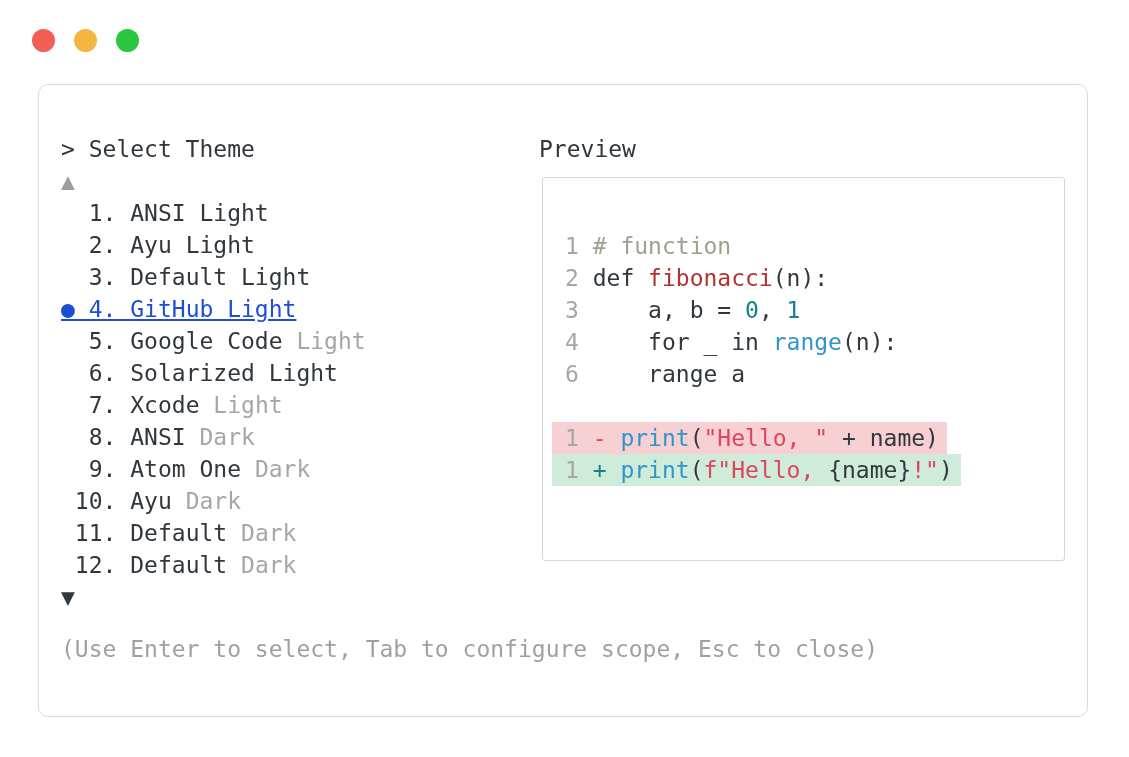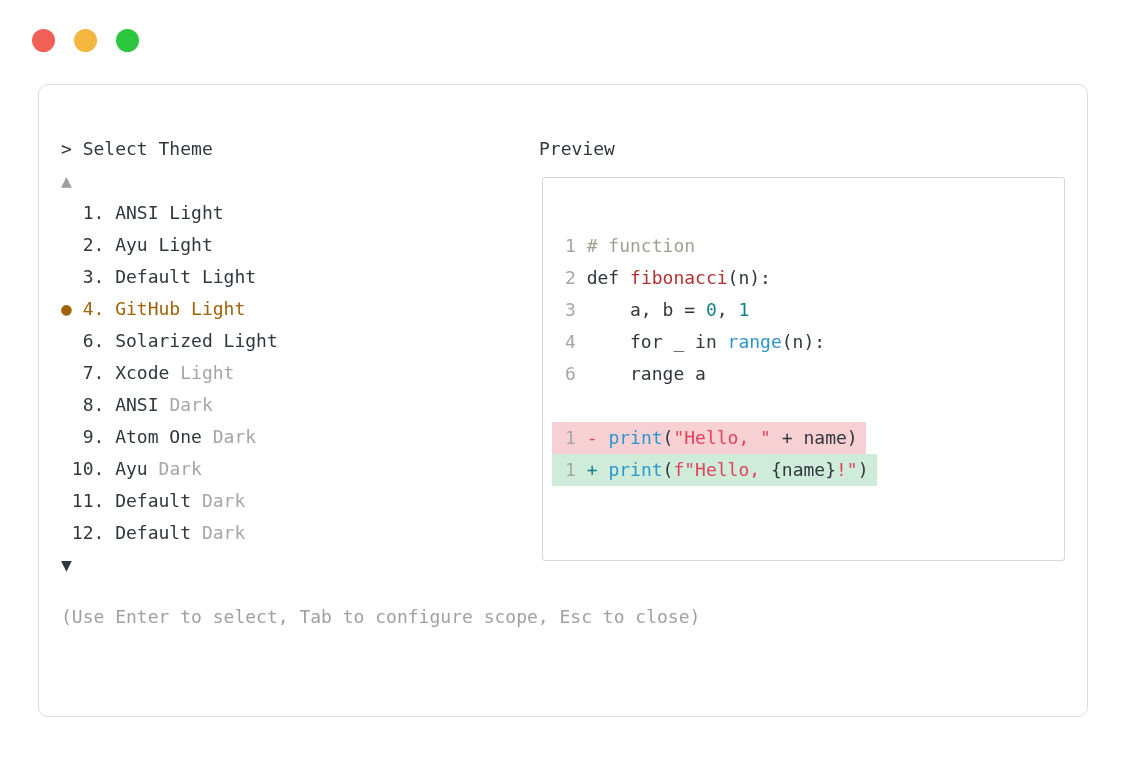--- a/index.html
+++ b/index.html
@@ -12,33 +12,33 @@
   .light{width:23px;height:23px;border-radius:50%;}
   .light.red{background:#f15f57;}
   .light.yellow{background:#f3b63e;}
   .light.green{background:#2bc63d;}
 
   
   .window{
     position:absolute;left:38px;top:84px;width:1050px;height:633px;
     box-sizing:border-box;border:1.5px solid #dcdcdc;border-radius:10px;background:#ffffff;
     padding:48px 22px 0 22px;
-    font-size:18px;line-height:32px;color:#30373d;
+    font-size:23px;line-height:32px;color:#30373d;
   }
   .hdr-row{display:flex;}
   .hdr-left{width:478px;white-space:pre;}
   .hdr-right{white-space:pre;}
   .body-row{display:flex;align-items:flex-start;}
   .list-col{width:478px;}
   .lrow{height:32px;white-space:pre;}
   .arrow-up{color:#9e9e9e;}
   .arrow-down{color:#2f363c;}
   .trow{height:32px;white-space:pre;color:#30373d;cursor:default;}
   .trow .sfx{color:#a6a6a6;}
-  .trow.selected,.trow.selected .sfx{color:#a16207;}
+  .trow.selected,.trow.selected .sfx{color:#1d4ed8;text-decoration:underline;}
 
   
   .preview-col{flex:1;margin-left:15px;}
   .preview-box{
     margin-top:12px;width:523px;height:384px;box-sizing:border-box;
     border:1.5px solid #d6d6d6;border-radius:3px;background:#ffffff;
     padding:52px 0 0 22px;
   }
   .cl{height:32px;white-space:pre;}
   .num{color:#a6a6a6;}
@@ -72,20 +72,21 @@
   </div>
 
   <div class="body-row">
     <div class="list-col">
       <div class="lrow arrow-up">▲</div>
 
       <div class="trow"><span>  1. </span><span>ANSI Light</span><span class="sfx"></span></div>
       <div class="trow"><span>  2. </span><span>Ayu Light</span><span class="sfx"></span></div>
       <div class="trow"><span>  3. </span><span>Default Light</span><span class="sfx"></span></div>
       <div class="trow selected"><span>● 4. </span><span>GitHub Light</span><span class="sfx"></span></div>
+      <div class="trow"><span>  5. </span><span>Google Code</span><span class="sfx"> Light</span></div>
       <div class="trow"><span>  6. </span><span>Solarized Light</span><span class="sfx"></span></div>
       <div class="trow"><span>  7. </span><span>Xcode</span><span class="sfx"> Light</span></div>
       <div class="trow"><span>  8. </span><span>ANSI</span><span class="sfx"> Dark</span></div>
       <div class="trow"><span>  9. </span><span>Atom One</span><span class="sfx"> Dark</span></div>
       <div class="trow"><span> 10. </span><span>Ayu</span><span class="sfx"> Dark</span></div>
       <div class="trow"><span> 11. </span><span>Default</span><span class="sfx"> Dark</span></div>
       <div class="trow"><span> 12. </span><span>Default</span><span class="sfx"> Dark</span></div>
 
       <div class="lrow arrow-down">▼</div>
     </div>

